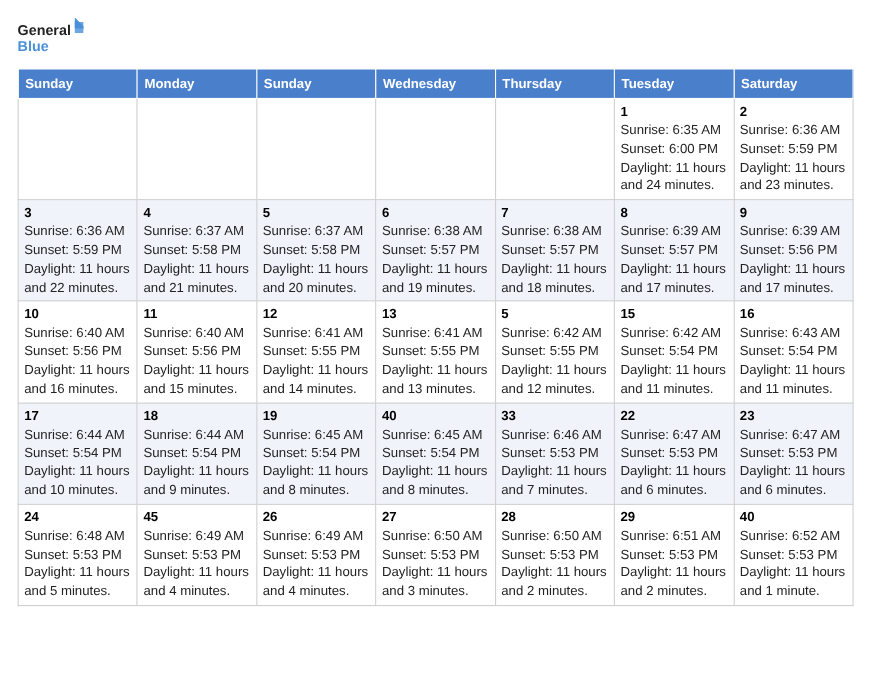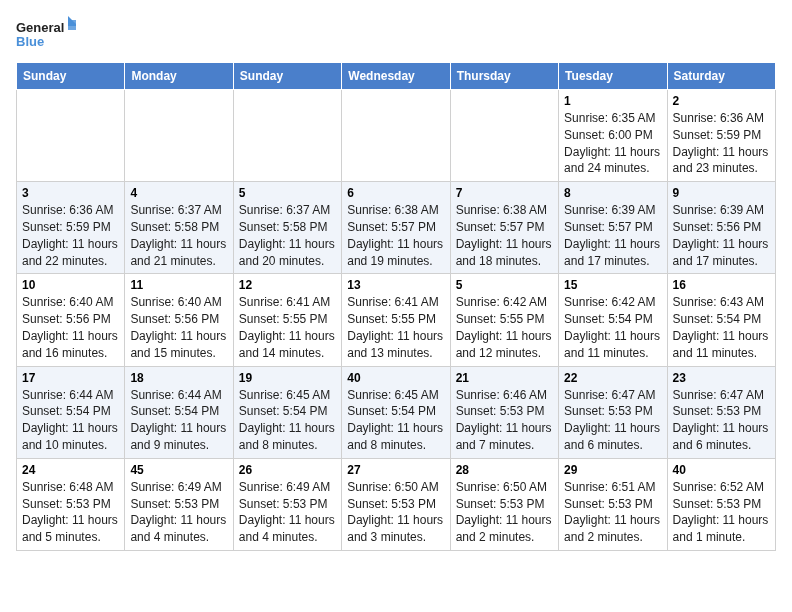--- a/index.html
+++ b/index.html
@@ -198,21 +198,21 @@
         </td>
         <td>
           <span class="day-num">19</span>
           <div class="day-info">Sunrise: 6:45 AM<br>Sunset: 5:54 PM<br>Daylight: 11 hours<br>and 8 minutes.</div>
         </td>
         <td>
           <span class="day-num">40</span>
           <div class="day-info">Sunrise: 6:45 AM<br>Sunset: 5:54 PM<br>Daylight: 11 hours<br>and 8 minutes.</div>
         </td>
         <td>
-          <span class="day-num">21</span>
+          <span class="day-num">33</span>
           <div class="day-info">Sunrise: 6:46 AM<br>Sunset: 5:53 PM<br>Daylight: 11 hours<br>and 7 minutes.</div>
         </td>
         <td>
           <span class="day-num">22</span>
           <div class="day-info">Sunrise: 6:47 AM<br>Sunset: 5:53 PM<br>Daylight: 11 hours<br>and 6 minutes.</div>
         </td>
         <td>
           <span class="day-num">23</span>
           <div class="day-info">Sunrise: 6:47 AM<br>Sunset: 5:53 PM<br>Daylight: 11 hours<br>and 6 minutes.</div>
         </td>

